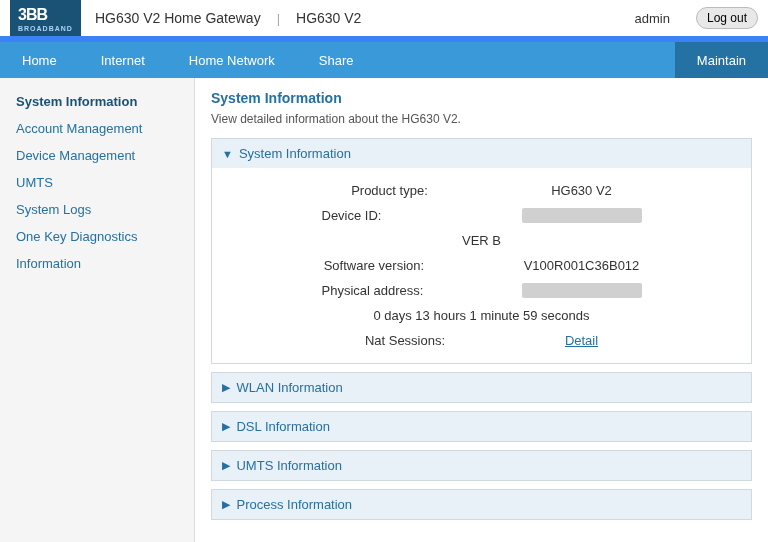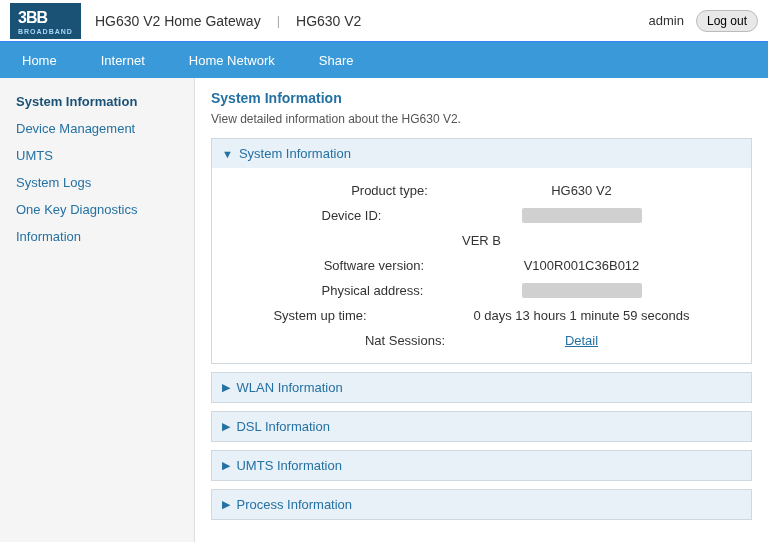--- a/index.html
+++ b/index.html
@@ -1,21 +1,21 @@
 <!DOCTYPE html>
 <html><head>
   <meta charset="utf-8">
   <style>
     * { margin: 0; padding: 0; box-sizing: border-box; }
     body { font-family: Arial, sans-serif; font-size: 13px; background: #f0f0f0; width: 768px; height: 542px; overflow: hidden; }
 
     
     .header {
       background: #fff;
-      border-bottom: 1px solid #3b82f6;
+      border-bottom: 6px solid #3b82f6;
       display: flex;
       align-items: center;
       padding: 0 10px;
       height: 42px;
     }
     .logo-area {
       display: flex;
       align-items: center;
       gap: 8px;
     }
@@ -50,21 +50,21 @@
       margin: 0 8px;
     }
     .header-device {
       font-size: 14px;
       color: #333;
     }
     .header-right {
       margin-left: auto;
       display: flex;
       align-items: center;
-      gap: 12px;
+      gap: 26px;
     }
     .admin-label {
       color: #333;
       font-size: 13px;
     }
     .logout-btn {
       background: #e8e8e8;
       border: 1px solid #bbb;
       padding: 3px 10px;
       font-size: 12px;
@@ -230,27 +230,29 @@
     <span class="admin-label">admin</span>
     <button class="logout-btn">Log out</button>
   </div>
 </div>
 
 <div class="navbar">
   <div class="nav-item">Home</div>
   <div class="nav-item">Internet</div>
   <div class="nav-item">Home Network</div>
   <div class="nav-item">Share</div>
+  <div class="nav-item active-maintain">Maintain</div>
 </div>
 
 <div class="main-layout watermark-area">
   <div class="watermark">setuprouter</div>
 
   <div class="sidebar">
     <div class="sidebar-item active">System Information</div>
+    <div class="sidebar-item">Account Management</div>
     <div class="sidebar-item">Device Management</div>
     <div class="sidebar-item">UMTS</div>
     <div class="sidebar-item">System Logs</div>
     <div class="sidebar-item">One Key Diagnostics</div>
     <div class="sidebar-item">Information</div>
   </div>
 
   <div class="content">
     <div class="content-title">System Information</div>
     <div class="content-desc">View detailed information about the HG630 V2.</div>
@@ -274,21 +276,20 @@
         </div>
         <div class="info-row">
           <span class="info-label">Software version:</span>
           <span class="info-value">V100R001C36B012</span>
         </div>
         <div class="info-row">
           <span class="info-label">Physical address:</span>
           <span class="info-value blurred">&nbsp;&nbsp;&nbsp;&nbsp;&nbsp;&nbsp;&nbsp;&nbsp;&nbsp;&nbsp;&nbsp;&nbsp;&nbsp;&nbsp;&nbsp;&nbsp;</span>
         </div>
         <div class="info-row">
-          <span class="info-label">System up time:</span>
           <span class="info-value">0 days 13 hours 1 minute 59 seconds</span>
         </div>
         <div class="info-row">
           <span class="info-label">Nat Sessions:</span>
           <span class="info-value link">Detail</span>
         </div>
       </div>
     </div>
 
     <div class="section-block">

